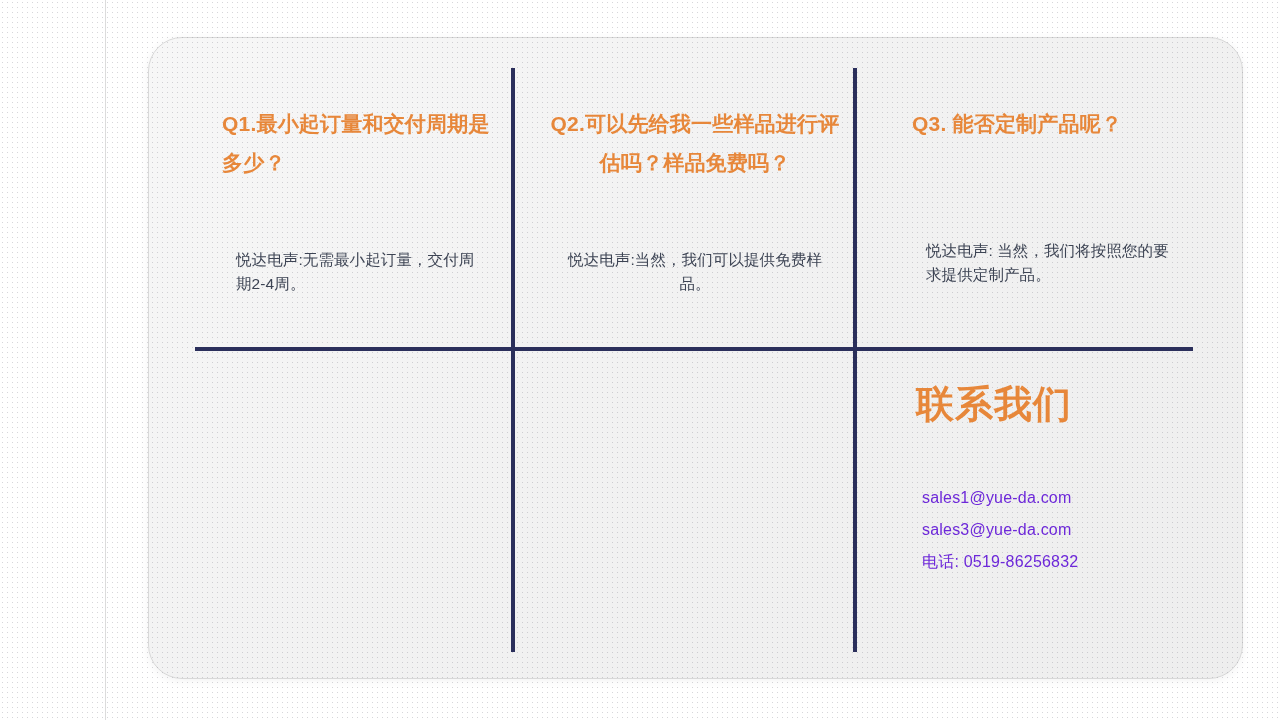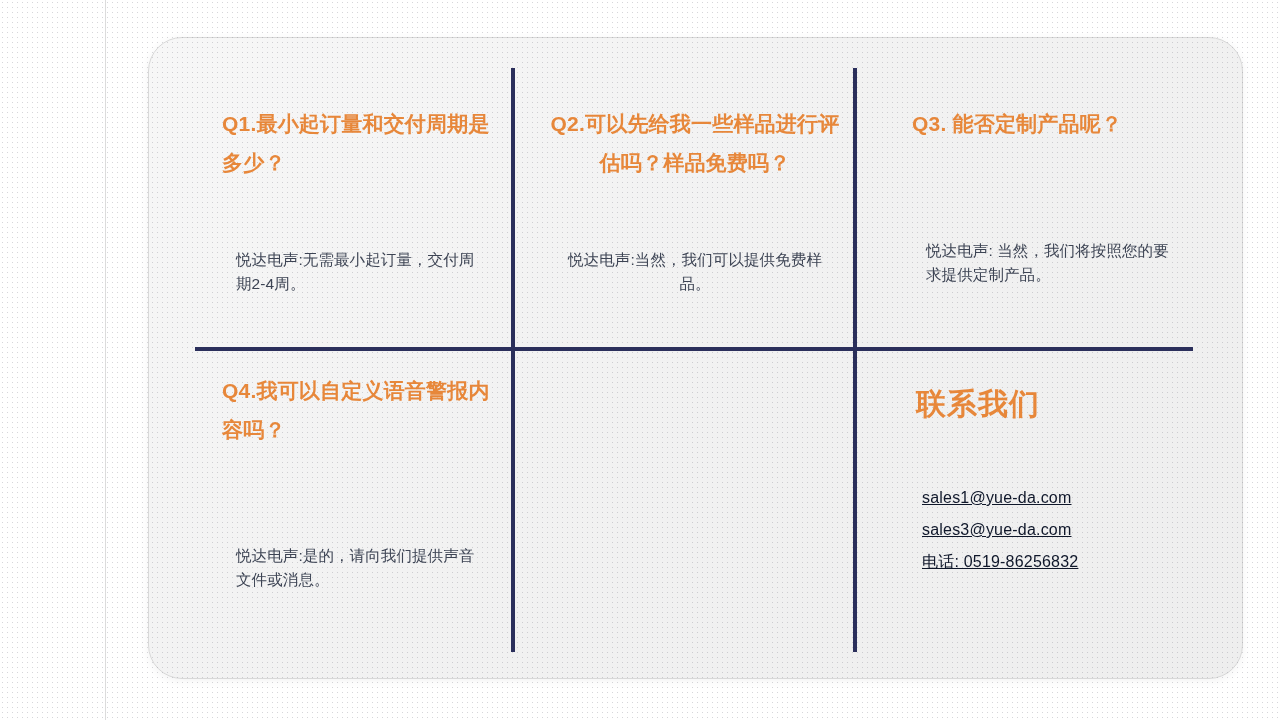--- a/index.html
+++ b/index.html
@@ -106,37 +106,36 @@
   .ans-q1 { margin-top: 66px; }
   .ans-q2 { margin-top: 66px; }
   .ans-q3 { margin-top: 96px; }
   .ans-q4 { margin-top: 95px; }
   .ans-q5 { margin-top: 96px; }
 
   
   .contact-title {
     color: #e7873a;
     font-weight: bold;
-    font-size: 30px;
+    font-size: 38px;
     line-height: 40px;
     letter-spacing: 1px;
     margin: 0;
   }
   .contact-list {
     list-style: none;
     margin: 58px 0 0 6px;
     padding: 0;
   }
   .contact-list li {
-    color: #0f172a;
+    color: #6d28d9;
     font-size: 16px;
     line-height: 32px;
     letter-spacing: 0.2px;
     white-space: nowrap;
-    text-decoration: underline;
   }
 </style>
 </head>
 <body>
 
 <div class="slide">
 
   <div class="card"></div>
 
   <div class="left-rule"></div>
@@ -153,24 +152,20 @@
   <div class="cell cell-q2">
     <p class="q-title">Q2.可以先给我一些样品进行评估吗？样品免费吗？</p>
     <p class="q-answer ans-q2">悦达电声:当然，我们可以提供免费样品。</p>
   </div>
 
   <div class="cell cell-q3">
     <p class="q-title">Q3. 能否定制产品呢？</p>
     <p class="q-answer ans-q3">悦达电声: 当然，我们将按照您的要求提供定制产品。</p>
   </div>
 
-  <div class="cell cell-q4">
-    <p class="q-title">Q4.我可以自定义语音警报内容吗？</p>
-    <p class="q-answer ans-q4">悦达电声:是的，请向我们提供声音文件或消息。</p>
-  </div>
 
 
   <div class="cell cell-contact">
     <p class="contact-title">联系我们</p>
     <ul class="contact-list">
       <li>sales1@yue-da.com</li>
       <li>sales3@yue-da.com</li>
       <li>电话: 0519-86256832</li>
     </ul>
   </div>

